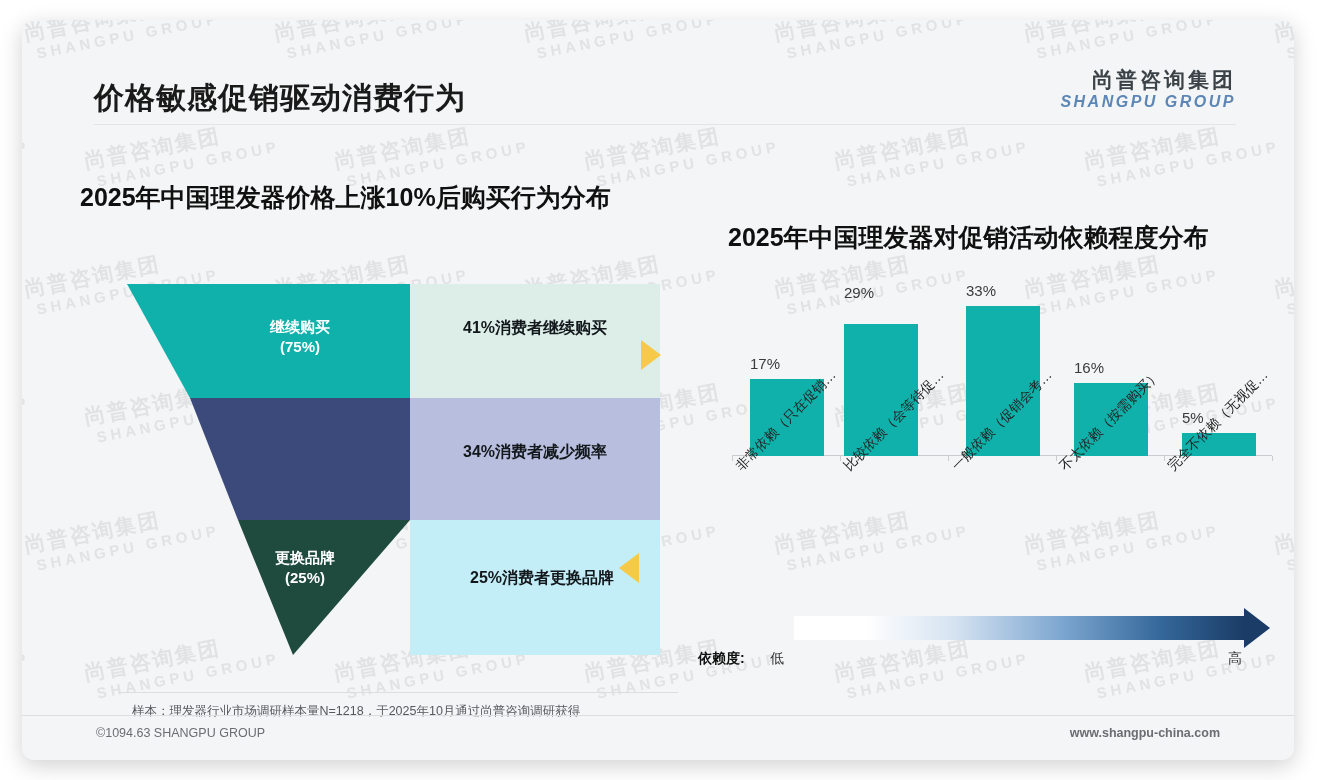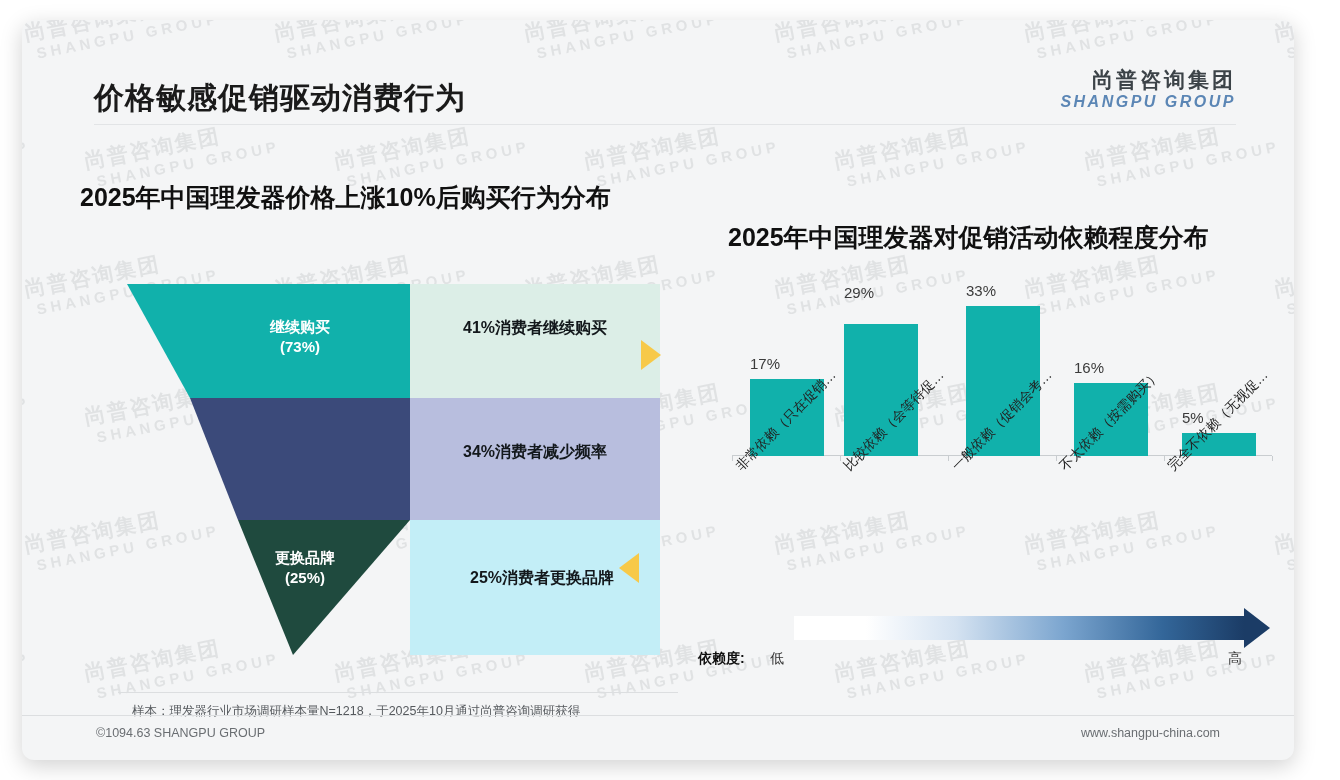--- a/index.html
+++ b/index.html
@@ -81,21 +81,21 @@
   .legend-low{position:absolute;left:72px;top:34px;font-size:14px;color:#333;}
   .legend-high{position:absolute;left:530px;top:34px;font-size:14px;color:#333;}
 
   
   .note-rule{position:absolute;left:96px;top:672px;width:560px;height:1px;background:#dcdee0;z-index:5;}
   .note{position:absolute;left:110px;top:683px;font-size:12.5px;color:#55595d;z-index:5;}
 
   
   .foot-rule{position:absolute;left:0;right:0;bottom:44px;height:1px;background:#dcdee0;z-index:5;}
   .foot-left{position:absolute;left:74px;bottom:20px;font-size:12.5px;color:#6a6e72;z-index:5;}
-  .foot-right{position:absolute;right:74px;bottom:20px;font-size:12.5px;color:#6a6e72;z-index:5;}
+  .foot-right{position:absolute;right:74px;bottom:20px;font-size:12.5px;color:#6a6e72;z-index:5;font-weight:bold;}
 </style>
 </head>
 <body>
 
 <div class="slide">
 
   <div class="wm-layer" id="wmLayer">
       <div class="wm" style="left: 0px; top: 0px;">
         <span class="cn">尚普咨询集团</span>
         <span class="en">SHANGPU GROUP</span>
@@ -279,21 +279,21 @@
       <rect id="pan1" x="330" y="138" width="250" height="122" fill="#b8bede"></rect>
       <rect id="pan2" x="330" y="260" width="250" height="135" fill="#c3eef7"></rect>
 
       <polygon id="seg0" points="47,24 330,24 330,138 110,138" fill="#11b1ab"></polygon>
       <polygon id="seg1" points="110,138 330,138 330,260 158,260" fill="#3b4a7a"></polygon>
       <polygon id="seg2" points="158,260 330,260 213,395" fill="#1f4a3e"></polygon>
     </svg>
 
     <div class="fn-label" style="left:155px;top:57px;width:130px;">
       <div>继续购买</div>
-      <div>(73%)</div>
+      <div>(75%)</div>
     </div>
     <div class="fn-label" style="left:160px;top:288px;width:130px;">
       <div>更换品牌</div>
       <div>(25%)</div>
     </div>
 
     <div class="side-text" style="left:335px;top:58px;width:240px;">41%消费者继续购买</div>
     <div class="side-text" style="left:335px;top:182px;width:240px;">34%消费者减少频率</div>
     <div class="side-text" style="left:342px;top:308px;width:240px;">25%消费者更换品牌</div>
 

